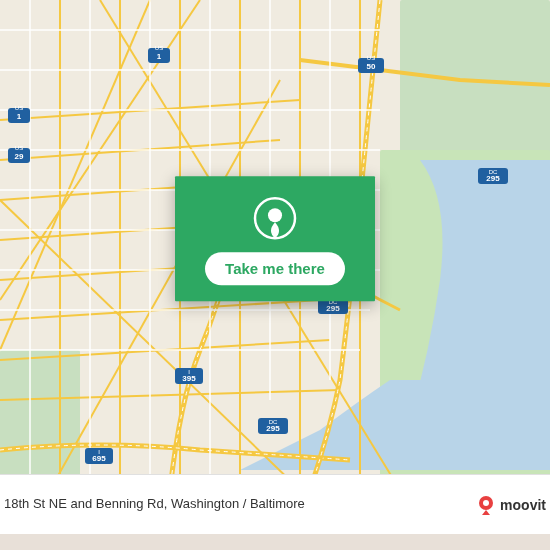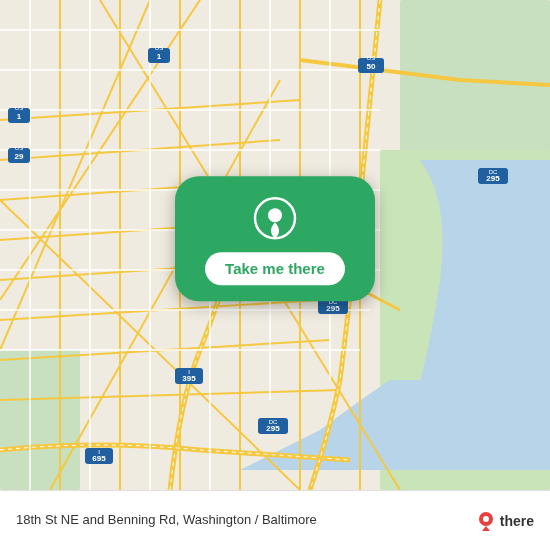--- a/index.html
+++ b/index.html
@@ -25,21 +25,21 @@
       height: 100%;
     }
 
     
     #card-overlay {
       position: absolute;
       top: 50%;
       left: 50%;
       transform: translate(-50%, -55%);
       background: #2da862;
-      border-radius: 24px;
+      border-radius: 1px;
       width: 200px;
       padding: 20px 16px 16px;
       display: flex;
       flex-direction: column;
       align-items: center;
       box-shadow: 0 4px 16px rgba(0,0,0,0.3);
     }
 
     #pin-icon {
       width: 44px;
@@ -55,28 +55,28 @@
       padding: 8px 20px;
       font-size: 15px;
       font-weight: bold;
       cursor: pointer;
       white-space: nowrap;
     }
 
     
     #info-bar {
       position: absolute;
-      bottom: 0;
+      bottom: 16px;
       left: 0;
       right: 0;
       height: 60px;
       background: white;
       display: flex;
       align-items: center;
-      padding: 0 16px;
+      padding: 0 4px;
       border-top: 1px solid #e0e0e0;
     }
 
     #address-text {
       flex: 1;
       font-size: 13px;
       color: #333;
       line-height: 1.3;
     }
 
@@ -232,15 +232,15 @@
 
 <div id="info-bar">
   <span id="address-text">18th St NE and Benning Rd, Washington / Baltimore</span>
   <div id="moovit-logo">
 
     <svg id="moovit-icon" viewBox="0 0 20 20" xmlns="http://www.w3.org/2000/svg">
       <circle cx="10" cy="8" r="7" fill="#e84040"></circle>
       <circle cx="10" cy="8" r="3" fill="white"></circle>
       <path d="M 10 15 L 6 20 L 14 20 Z" fill="#e84040"></path>
     </svg>
-    <span style="font-weight:bold;font-size:14px;color:#333;">there</span>
+    <span style="font-weight:bold;font-size:14px;color:#333;">moovit</span>
   </div>
 </div>
 
 </body></html>

